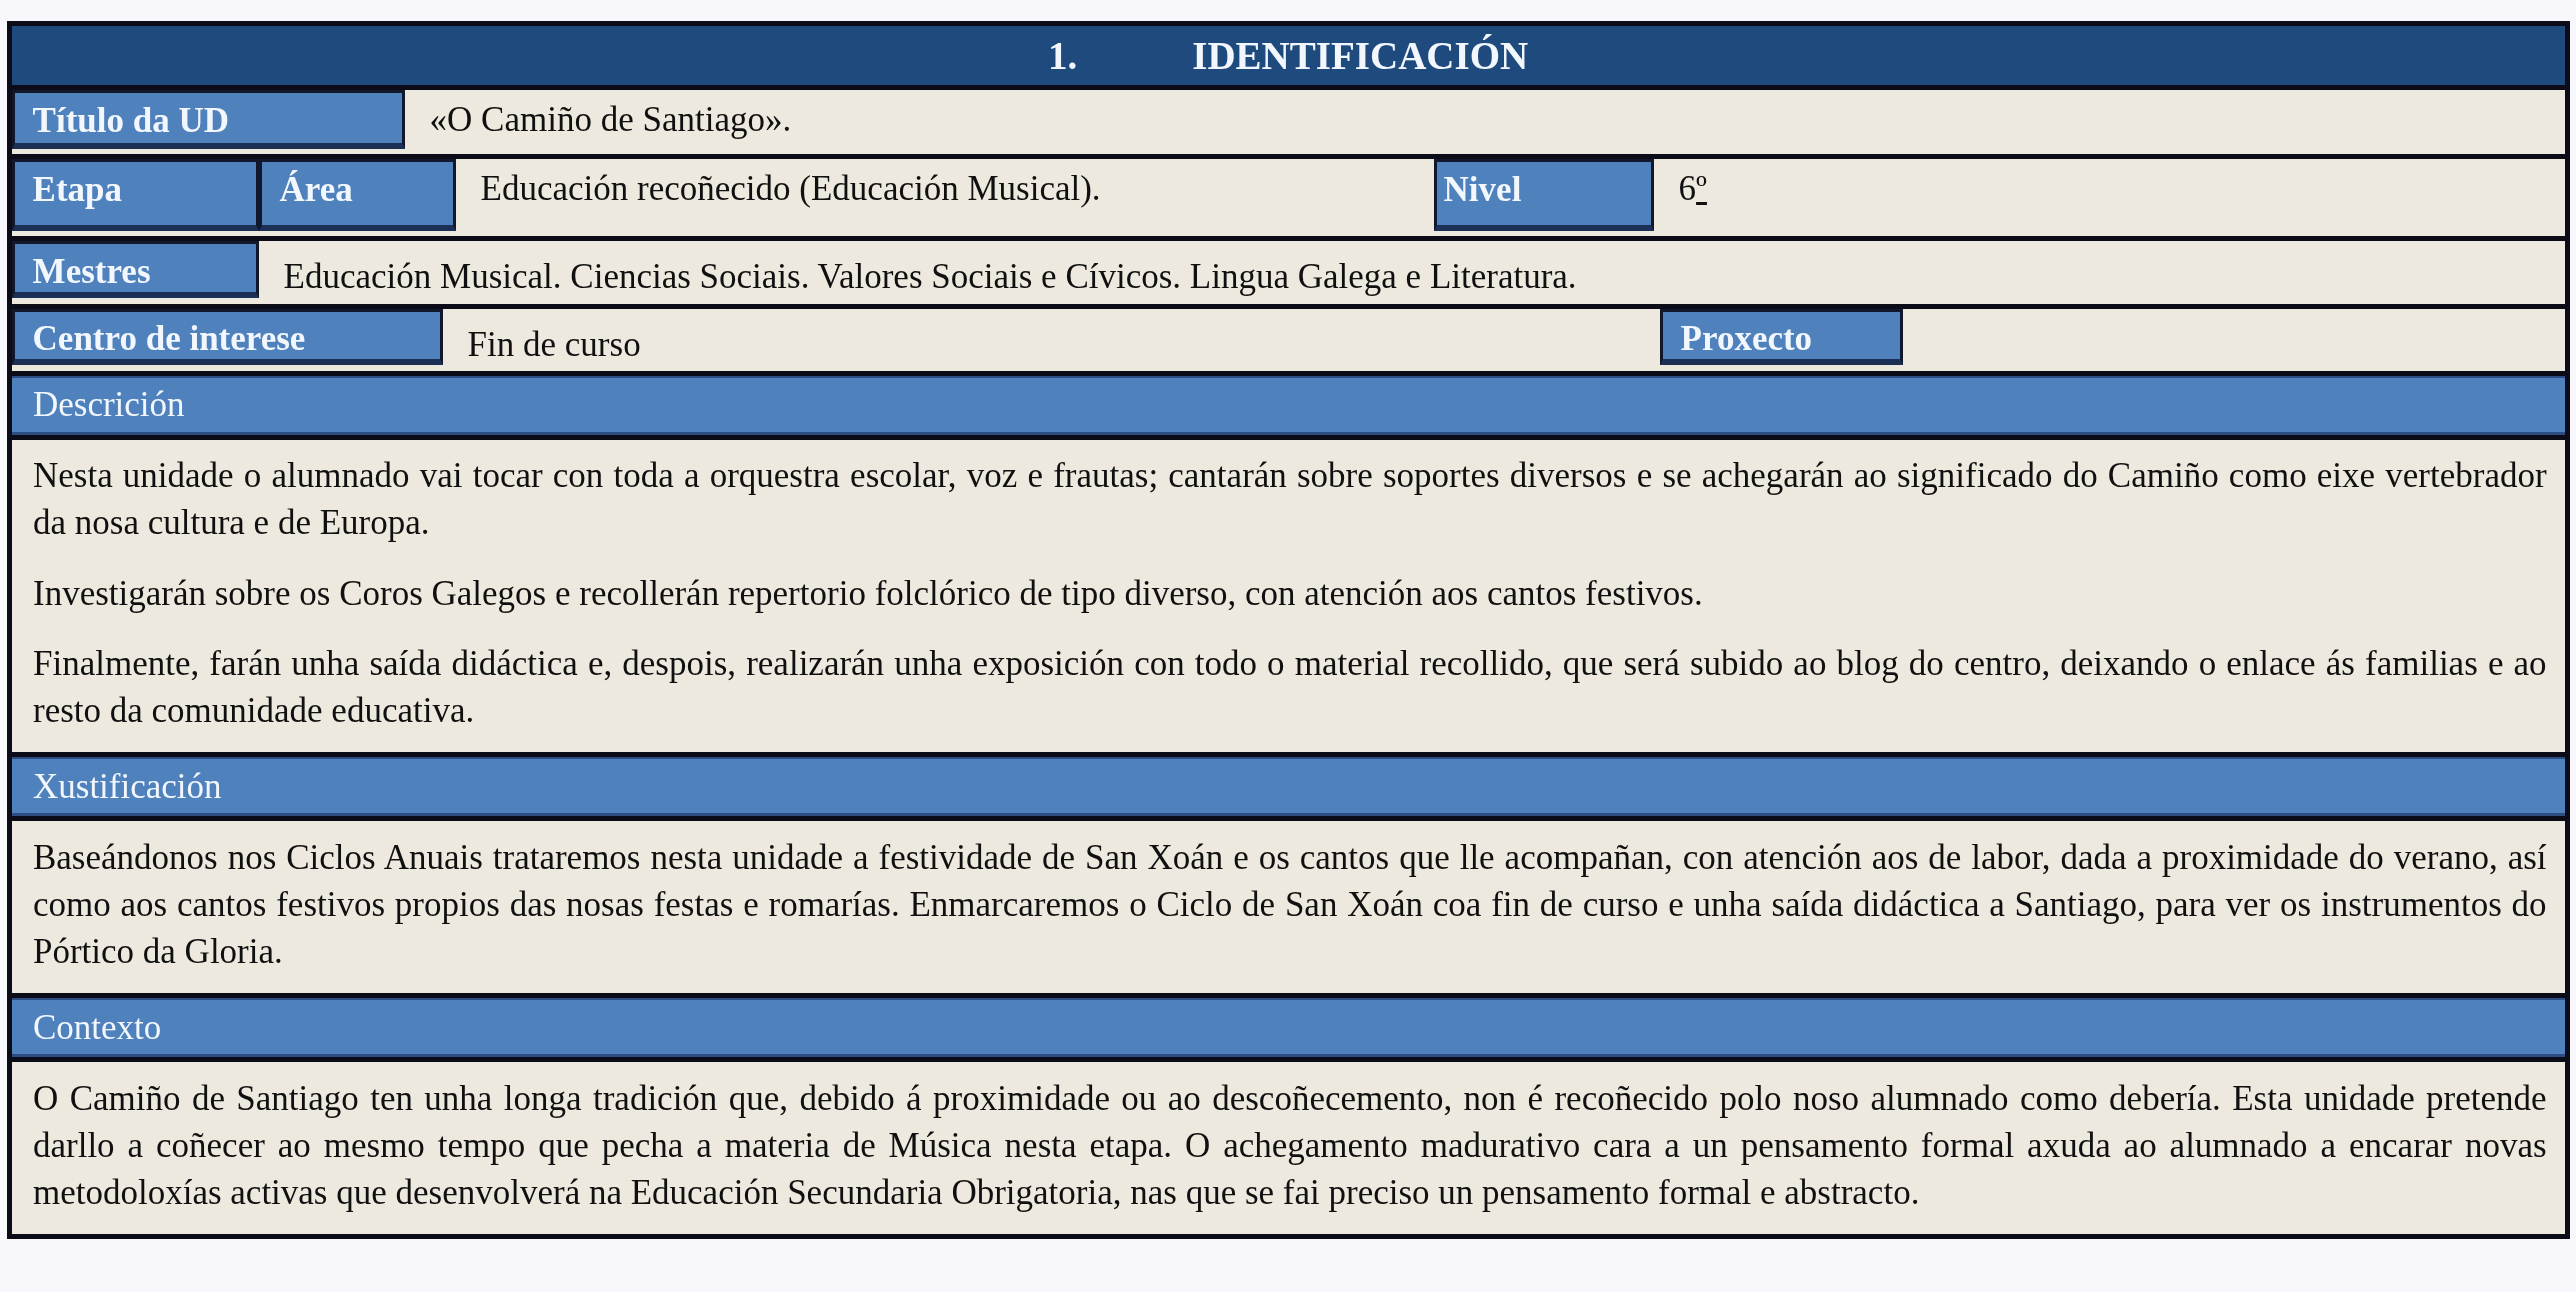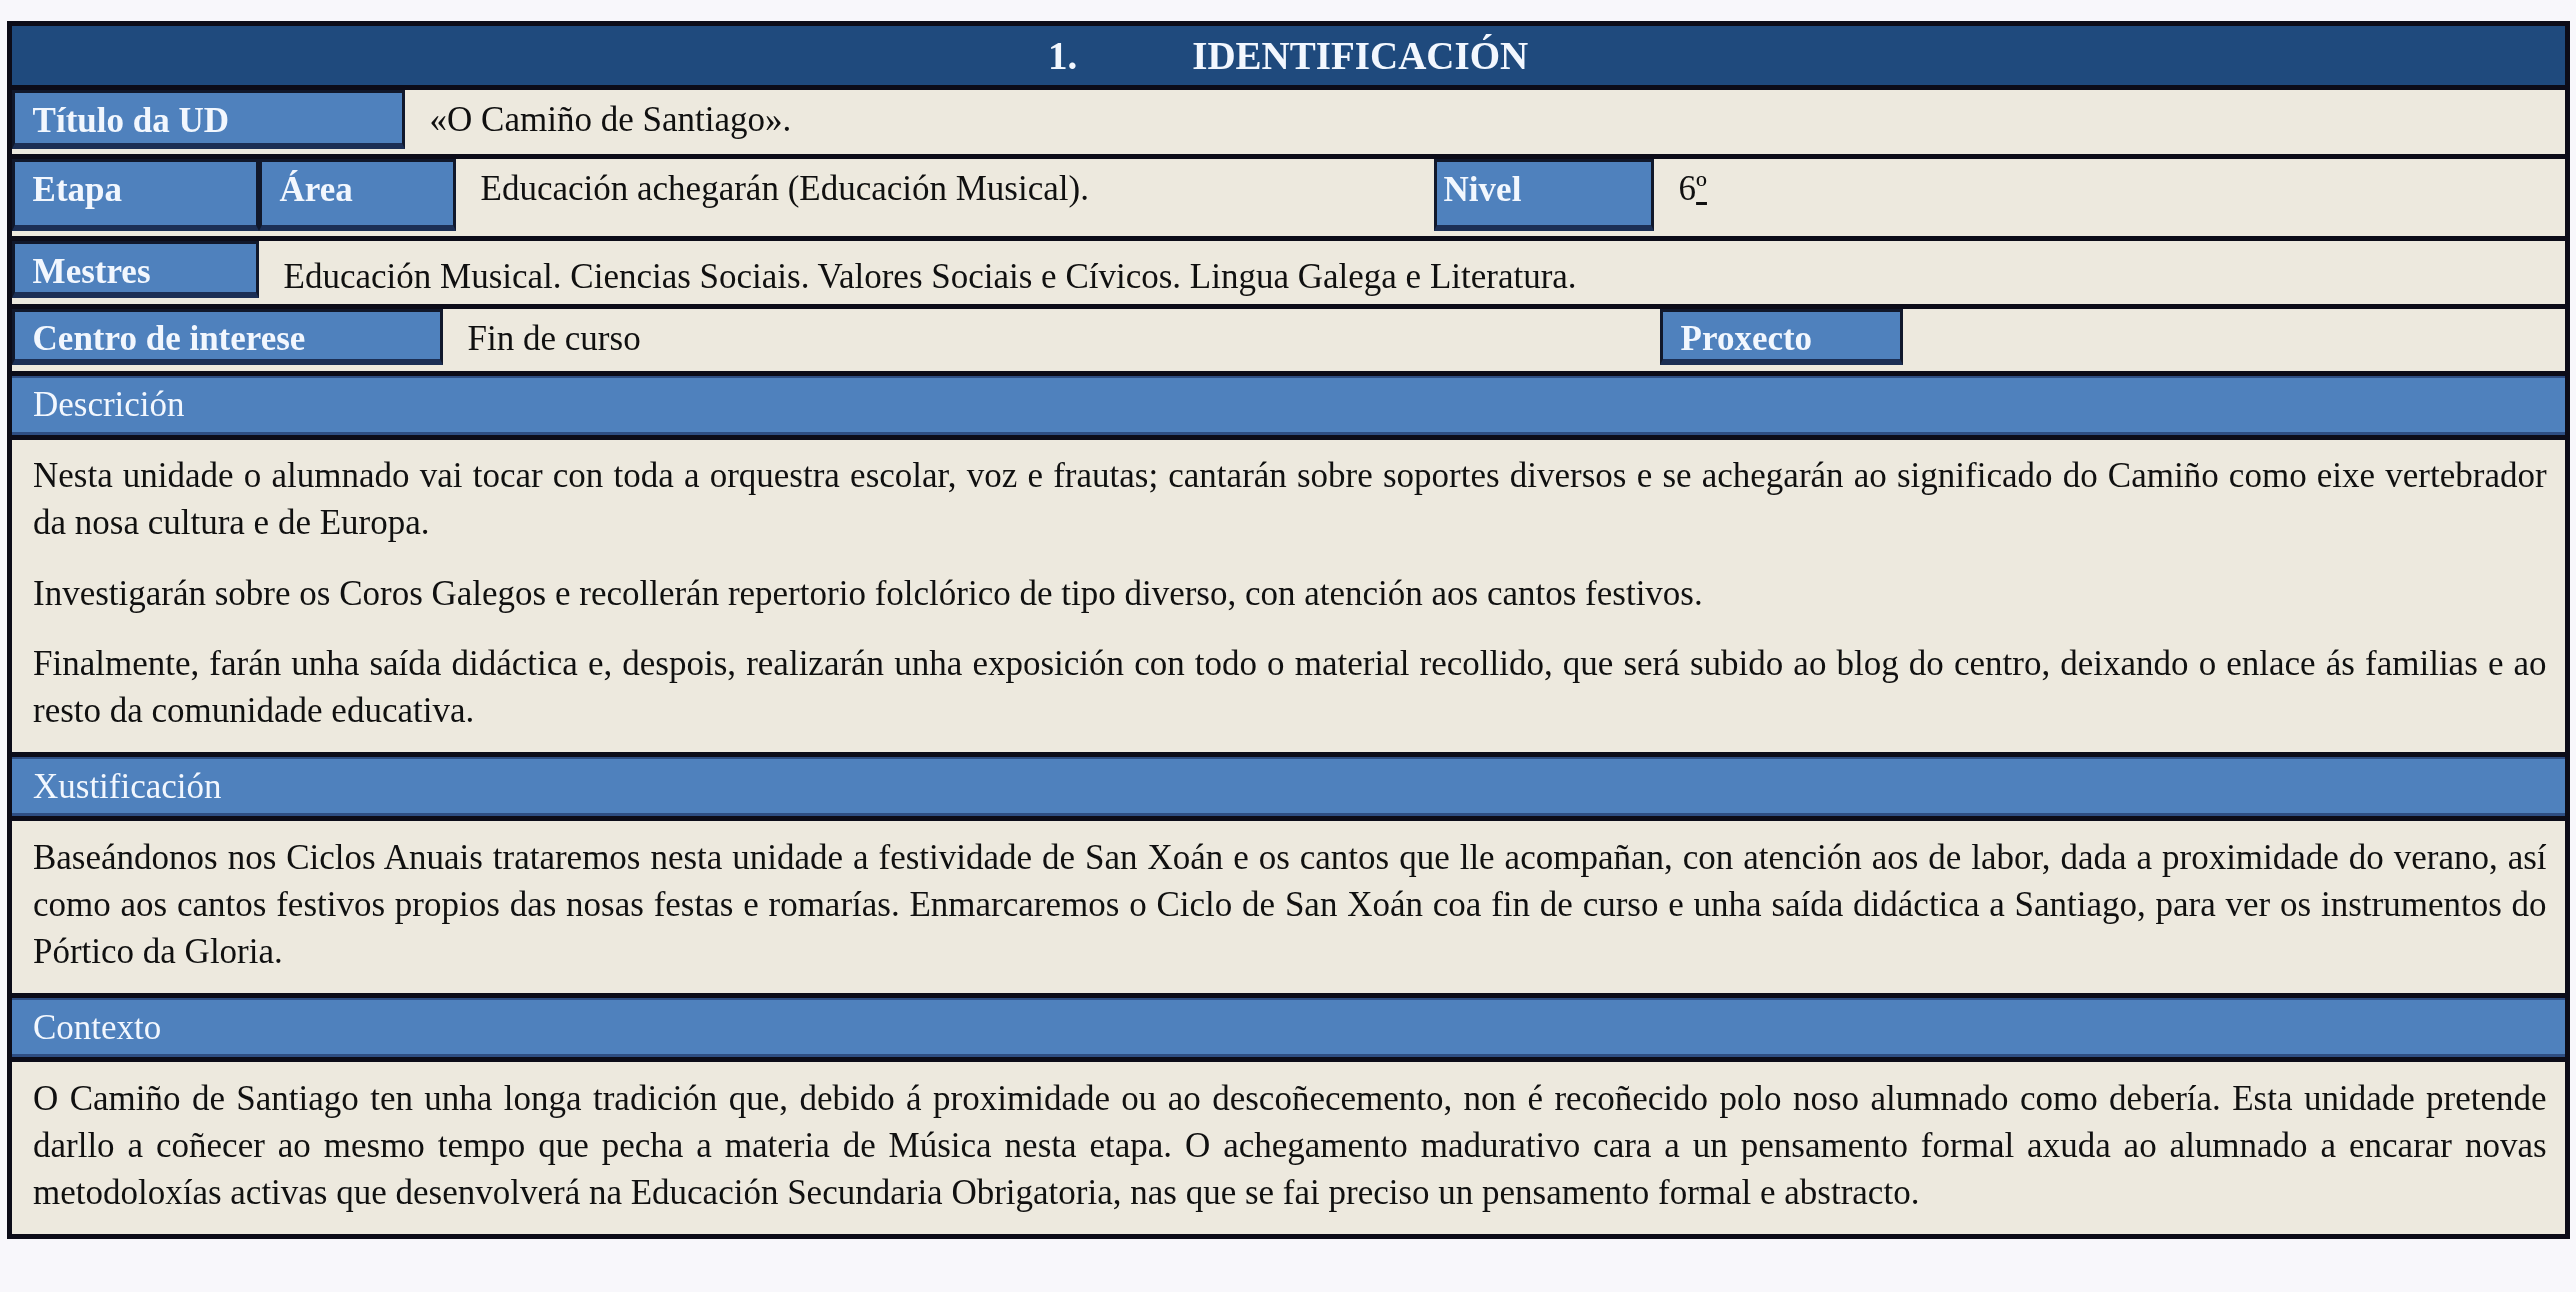--- a/index.html
+++ b/index.html
@@ -76,41 +76,41 @@
   .w-area-lbl{flex-basis:197px;}
   .w-area-val{flex-basis:978px;}
   .w-nivel-lbl{flex-basis:220px;padding-left:7px;}
   .w-mestres-lbl{flex-basis:247px;}
   .w-centro-lbl{flex-basis:431px;}
   .w-centro-val{flex-basis:1177px;}
   .w-proxecto-lbl{flex-basis:243px;margin-left:40px;}
   .r-titulo{min-height:69px;}
   .r-etapa{min-height:82px;}
   .r-mestres{min-height:62px;align-items:center;}
-  .r-centro{min-height:66px;}
+  .r-centro{min-height:66px;align-items:center;}
 </style>
 </head>
 <body>
 
 <div class="tbl">
 
   <div class="row hdr">
     <span>1.</span>
     <span>IDENTIFICACIÓN</span>
   </div>
 
   <div class="row r-titulo">
     <div class="lbl w-titulo-lbl">Título da UD</div>
     <div class="val">«O Camiño de Santiago».</div>
   </div>
 
   <div class="row r-etapa">
     <div class="lbl w-etapa-lbl">Etapa</div>
     <div class="lbl w-area-lbl">Área</div>
-    <div class="val fixed w-area-val">Educación achegarán (Educación Musical).</div>
+    <div class="val fixed w-area-val">Educación recoñecido (Educación Musical).</div>
     <div class="lbl w-nivel-lbl">Nivel</div>
     <div class="val"><span>6</span><span class="ord">º</span></div>
   </div>
 
   <div class="row r-mestres">
     <div class="lbl w-mestres-lbl">Mestres</div>
     <div class="val">Educación Musical. Ciencias Sociais. Valores Sociais e Cívicos. Lingua Galega e Literatura.</div>
   </div>
 
   <div class="row r-centro">

